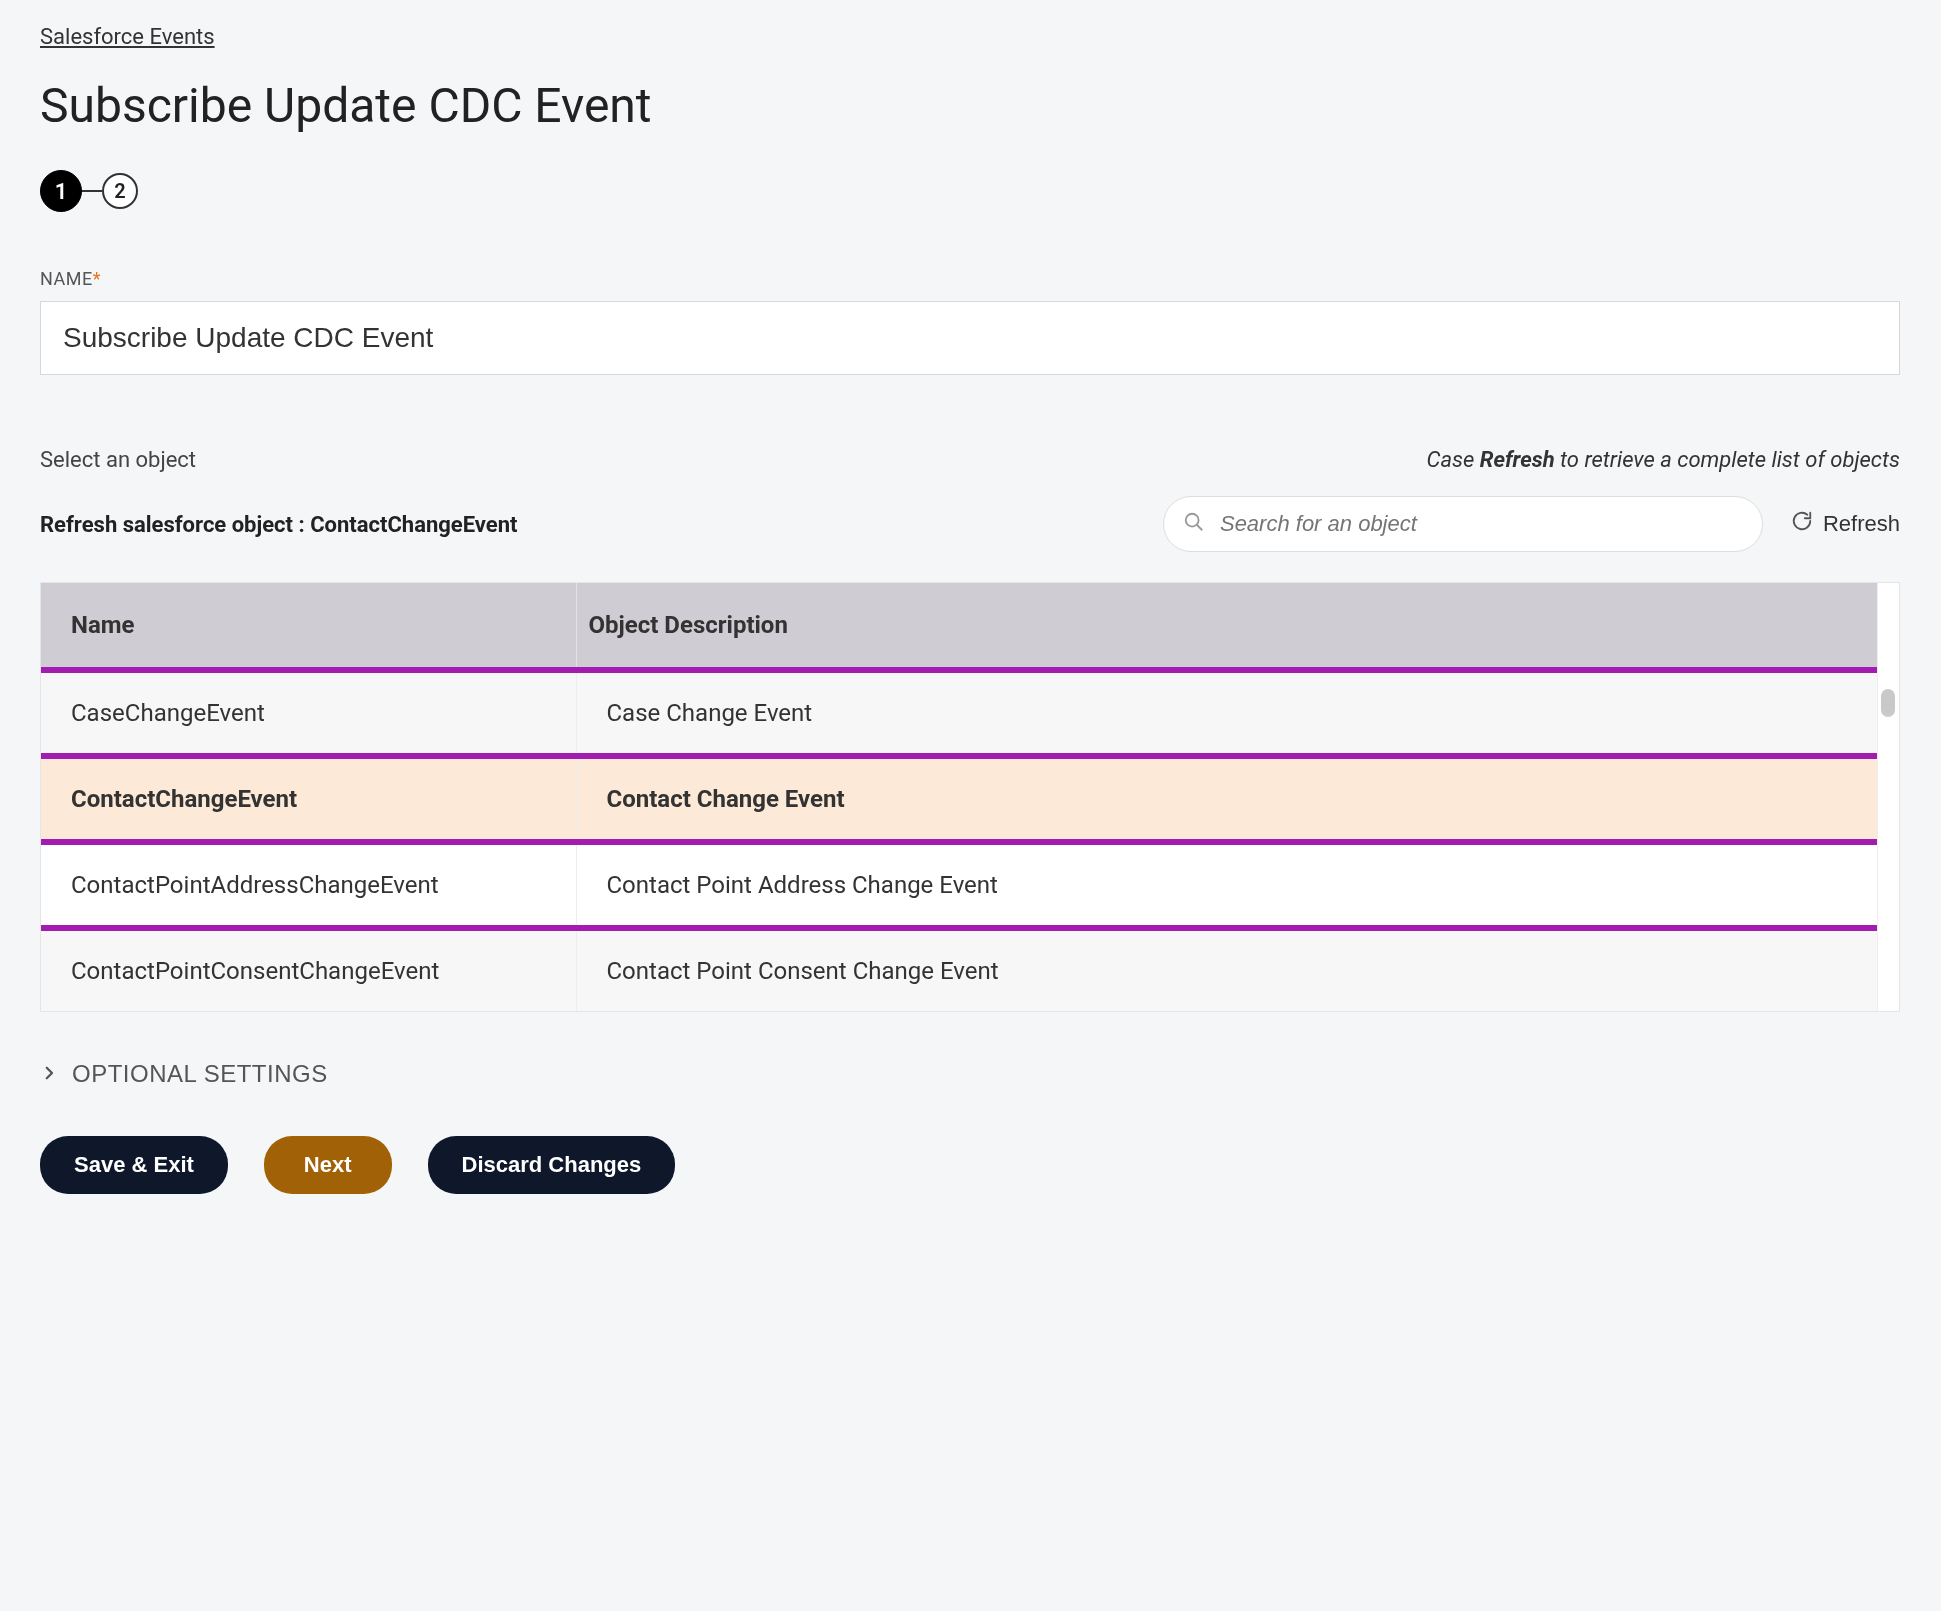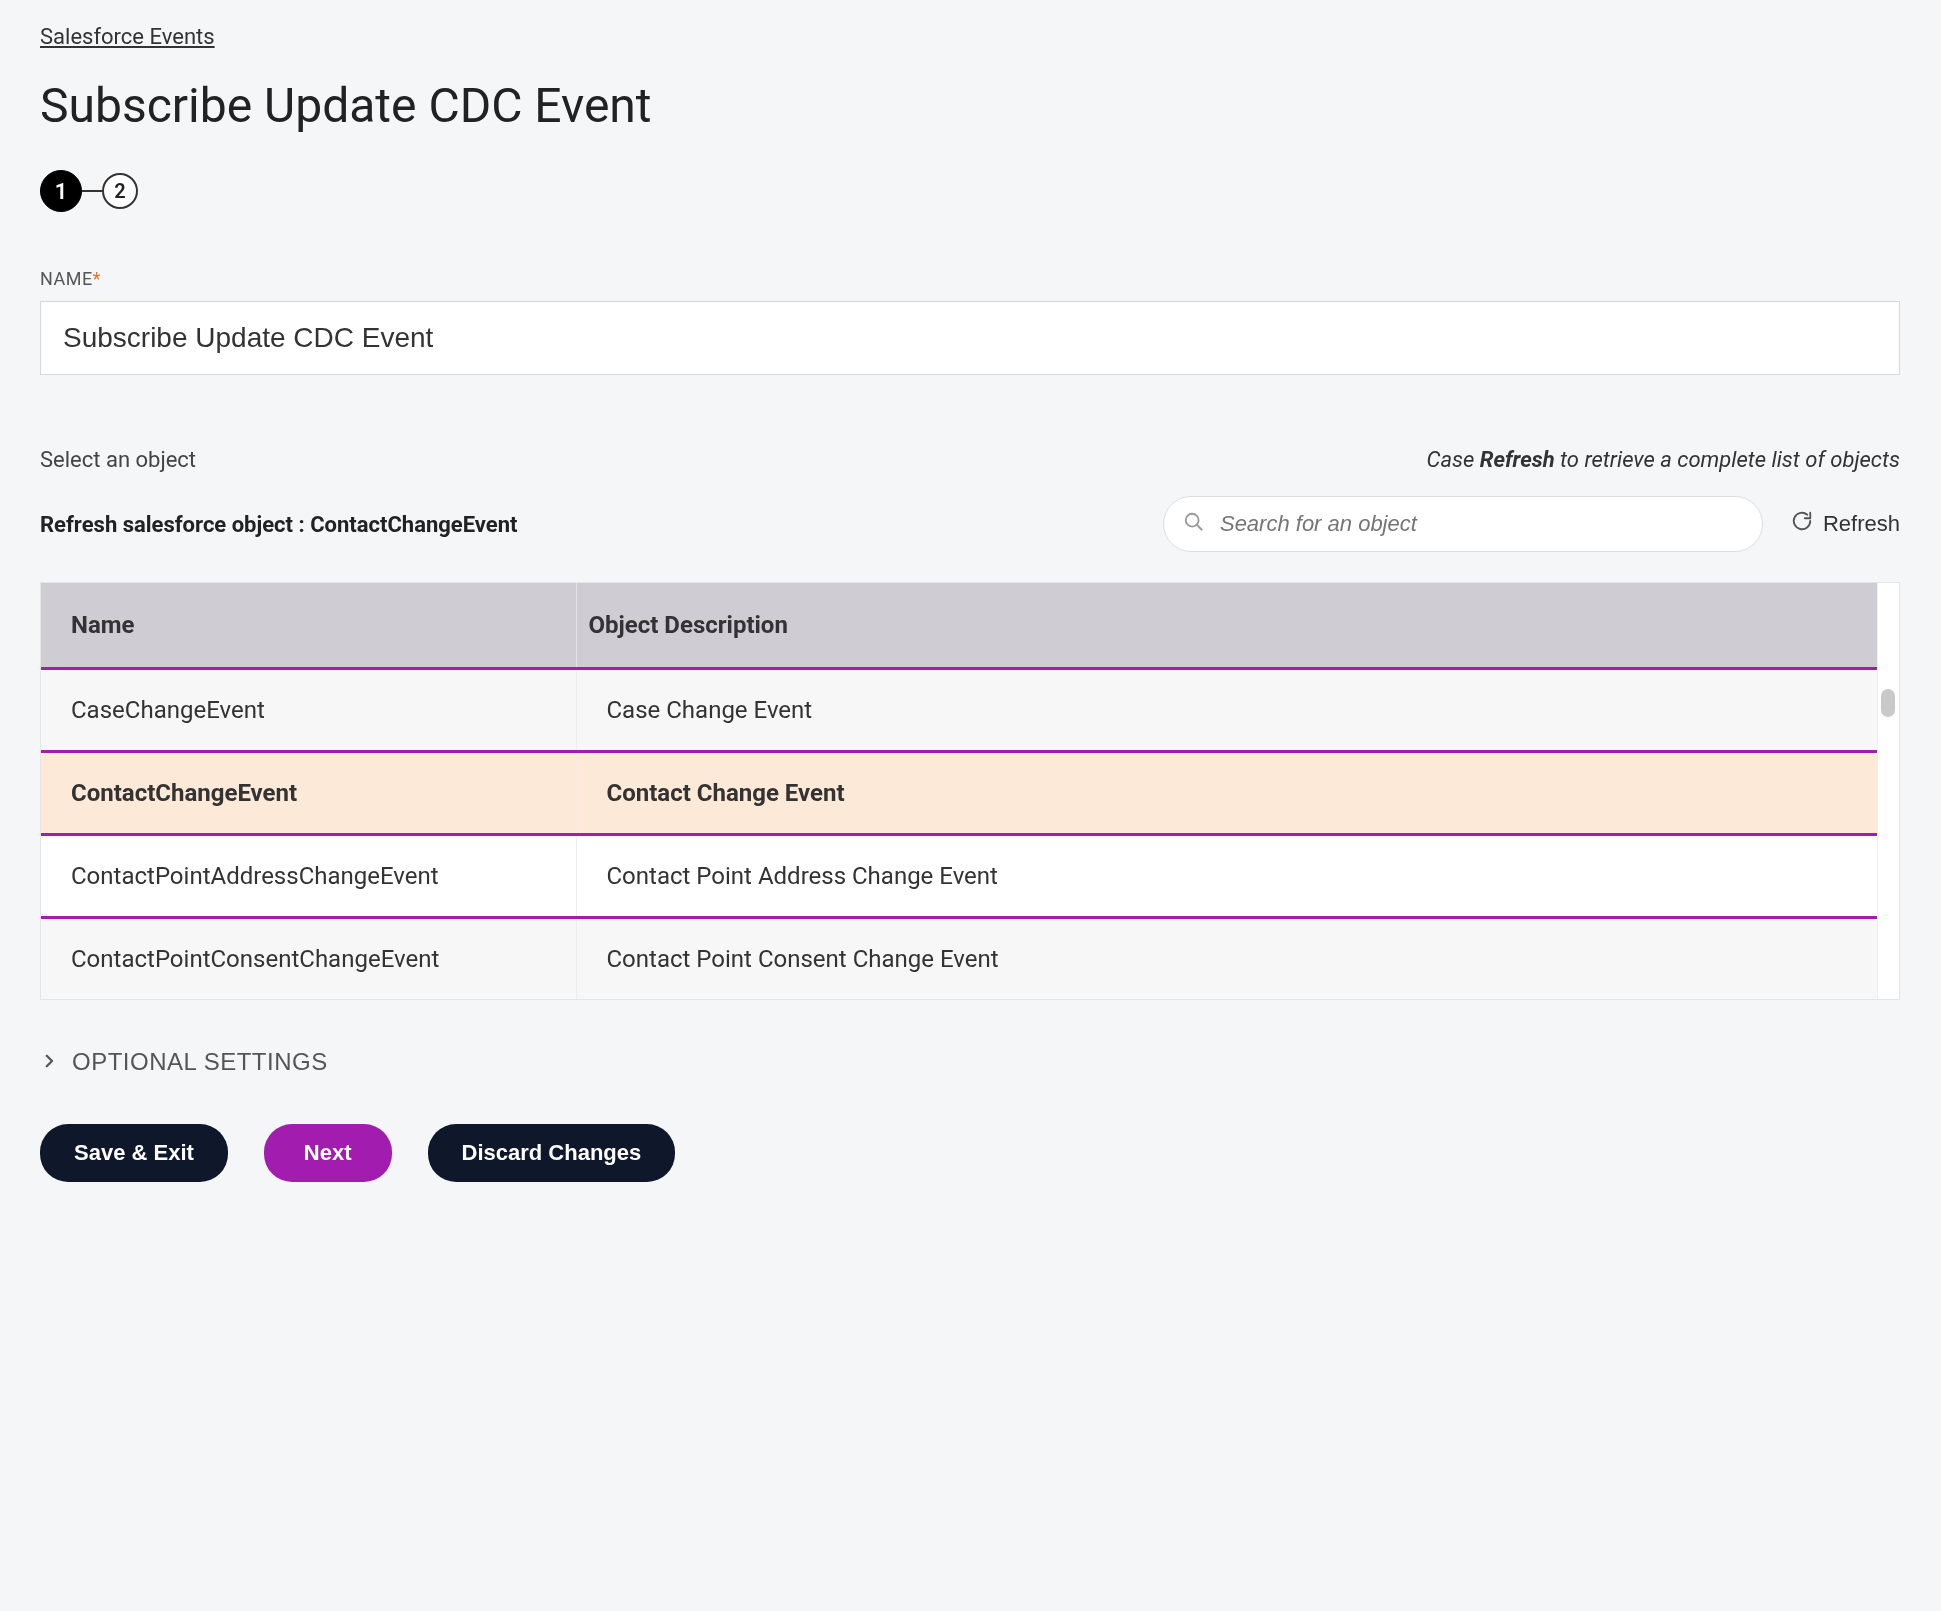--- a/index.html
+++ b/index.html
@@ -160,21 +160,21 @@
     font-size: 24px;
     font-weight: 700;
     padding: 28px 30px;
     border-right: 1px solid #e3e1e6;
   }
   .obj-table th:last-child { border-right: none; padding-left: 12px; }
   .obj-table td {
     padding: 26px 30px;
     font-size: 24px;
     color: #333;
-    border-top: 3px solid #a21caf;
+    border-top: 6px solid #a21caf;
     border-right: 1px solid #eee;
     white-space: nowrap;
     overflow: hidden;
     text-overflow: ellipsis;
   }
   .obj-table td:last-child { border-right: none; }
   .obj-table tbody tr.alt { background: #f7f7f7; }
   .obj-table tbody tr.selected {
     background: #fde9d8;
     font-weight: 700;
@@ -225,21 +225,21 @@
     padding: 16px 34px;
     font-size: 22px;
     font-weight: 600;
     cursor: pointer;
   }
   .btn-grey {
     background: #0f172a;
     color: #fff;
   }
   .btn-orange {
-    background: #a21caf;
+    background: #a16207;
     color: #fff;
     padding: 16px 40px;
   }
 </style>
 </head>
 <body>
 
 
 
 <a href="#" class="breadcrumb">Salesforce Events</a>

